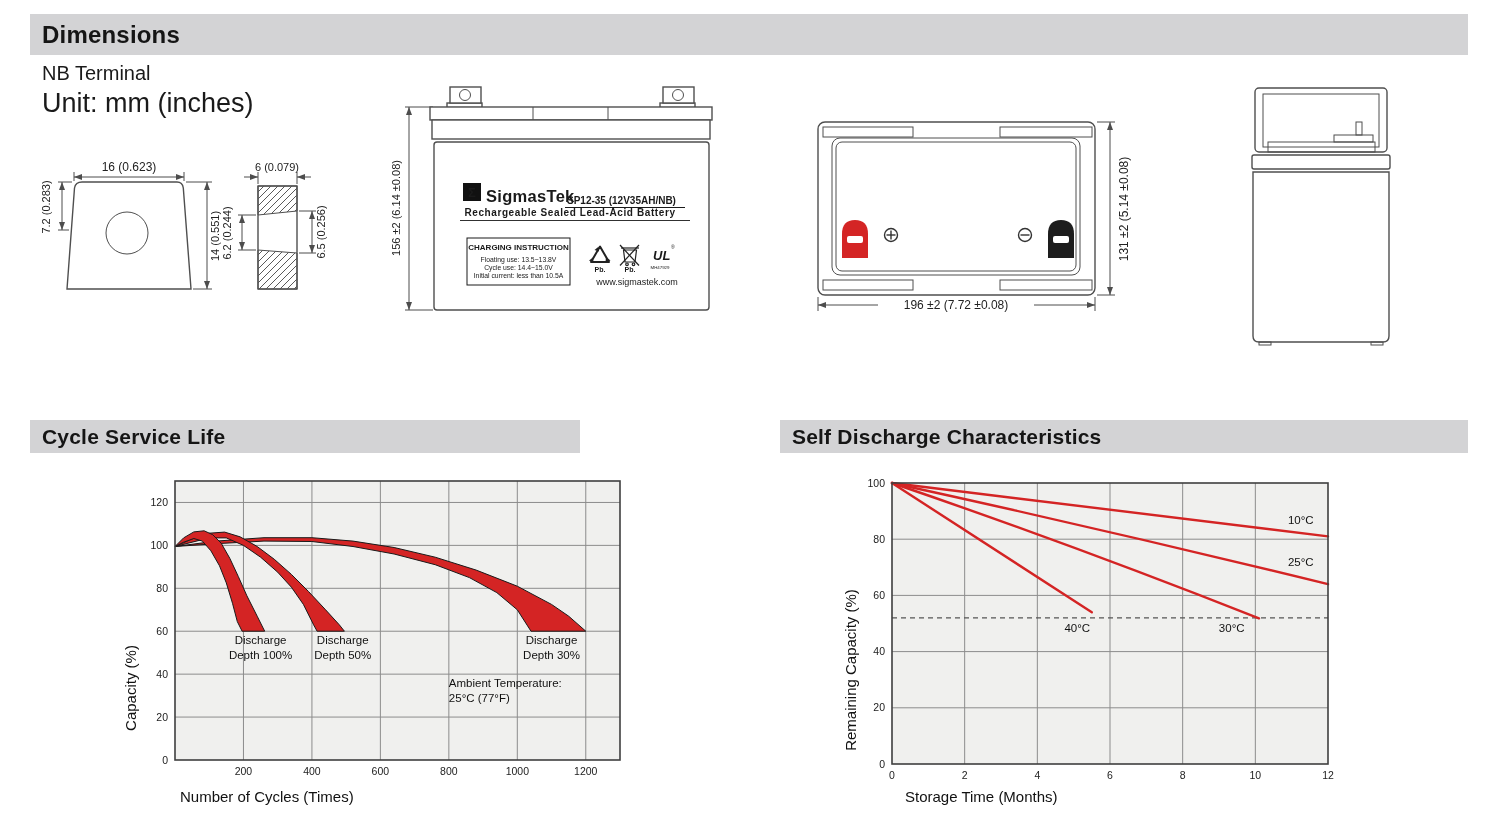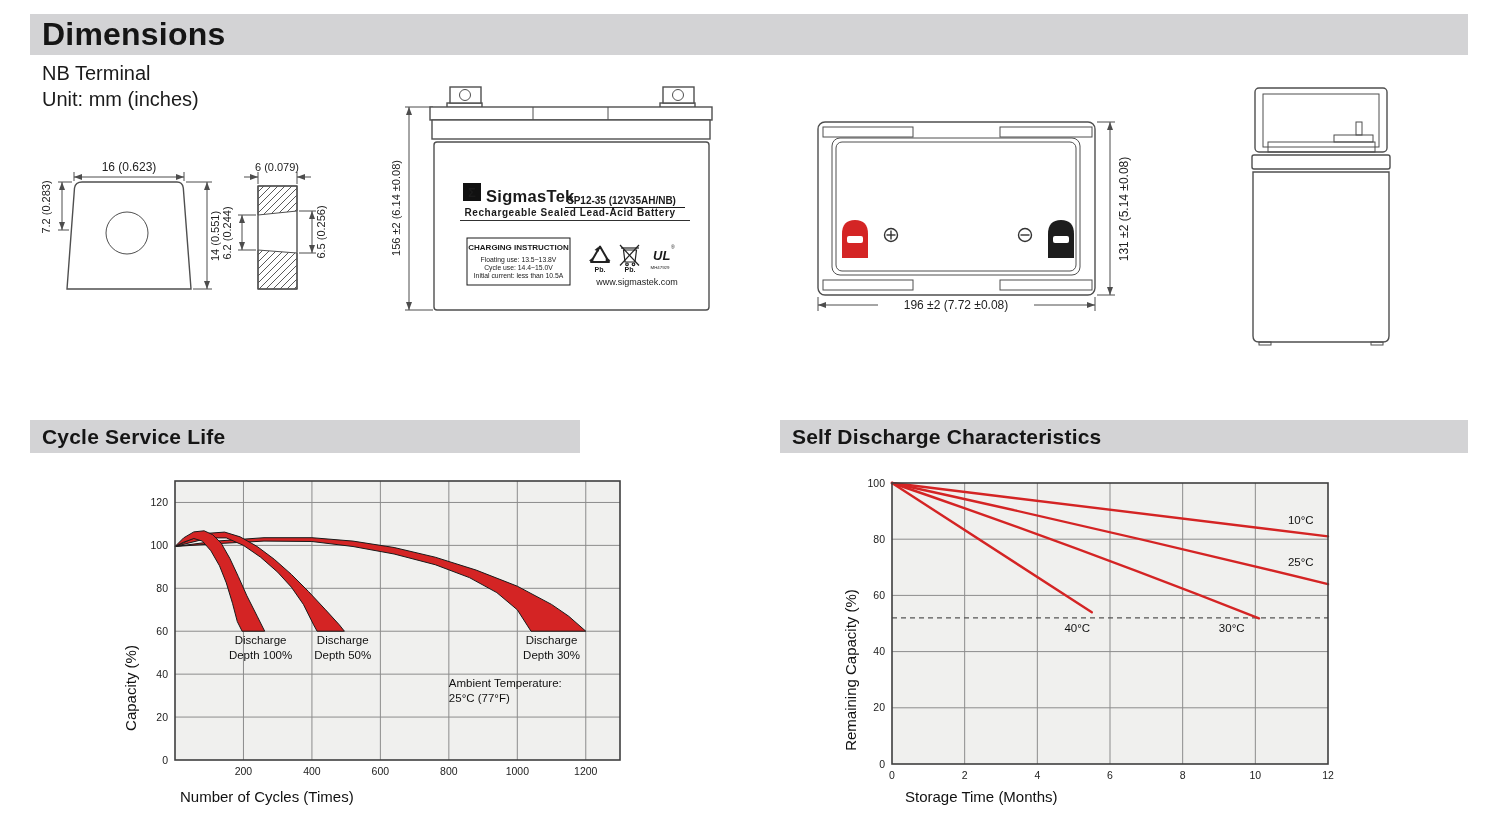--- a/index.html
+++ b/index.html
@@ -1,24 +1,24 @@
 <!DOCTYPE html>
 <html><head>
 <meta charset="utf-8">
 <style>
   html,body{margin:0;padding:0}
   body{width:1500px;height:826px;background:#fff;position:relative;overflow:hidden;
        font-family:"Liberation Sans",sans-serif;color:#1a1a1a}
   .bar{position:absolute;background:#d3d3d5;color:#151515;font-weight:700;
        display:flex;align-items:center;padding-left:12px;box-sizing:border-box;letter-spacing:.2px}
-  #bar-dim{left:30px;top:14px;width:1438px;height:41px;font-size:32px}
+  #bar-dim{left:30px;top:14px;width:1438px;height:41px;font-size:24px}
   #bar-cycle{left:30px;top:420px;width:550px;height:33px;font-size:21px}
   #bar-self{left:780px;top:420px;width:688px;height:33px;font-size:21px}
   #nb-terminal{position:absolute;left:42px;top:62px;font-size:20px;font-weight:400}
-  #unit-note{position:absolute;left:42px;top:88px;font-size:20px}
+  #unit-note{position:absolute;left:42px;top:88px;font-size:27px}
   svg{position:absolute;overflow:visible}
   svg text{font-family:"Liberation Sans",sans-serif;fill:#1a1a1a}
   .dim{stroke:#4d4d4d;stroke-width:1;fill:none}
   .draw{stroke:#4f4f4f;stroke-width:1.4;fill:#fff}
   .drawthin{stroke:#4f4f4f;stroke-width:1;fill:none}
   .dimtext{font-size:12px;fill:#222}
   .dimtext-s{font-size:11px;fill:#222}
   .plotbg{fill:#f0f0ee}
   .plotborder{fill:none;stroke:#3f3f3f;stroke-width:1.6}
   .grid{stroke:#8c8c8c;stroke-width:1}

